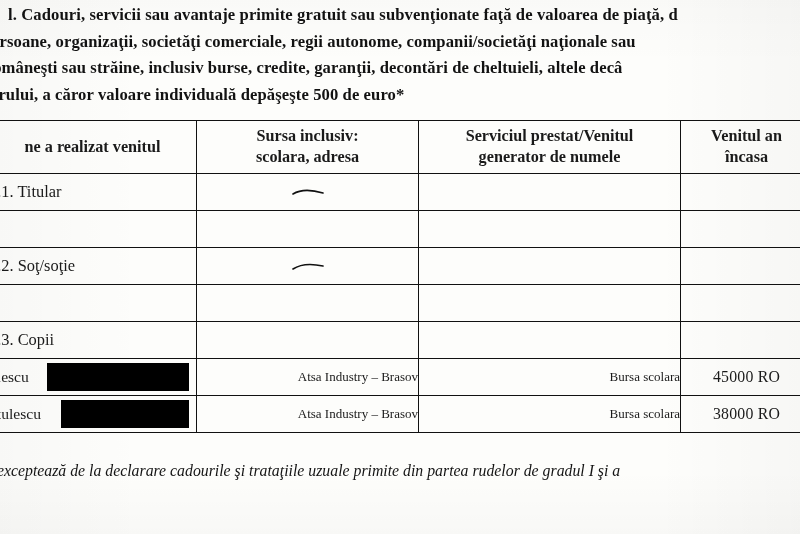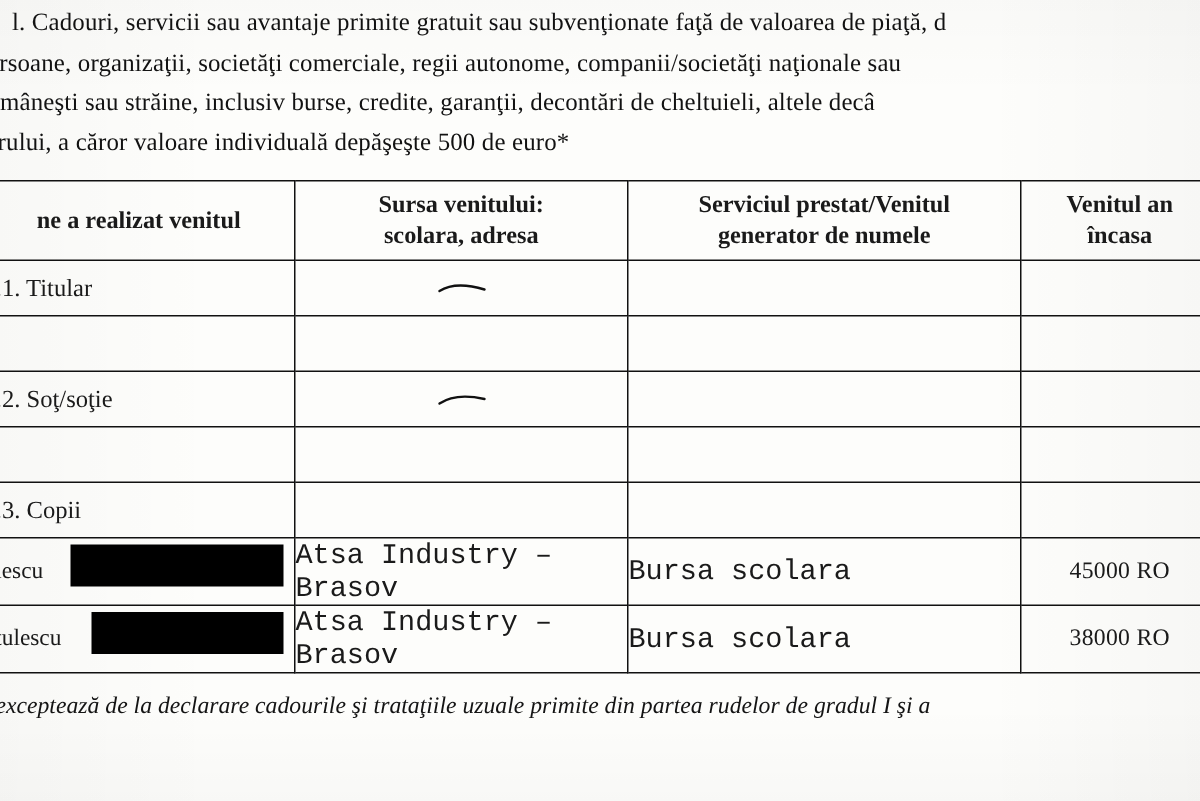--- a/index.html
+++ b/index.html
@@ -34,21 +34,21 @@
   .intro {
     position: absolute;
     top: 2px;
     left: 0;
     width: 800px;
     padding: 0;
   }
   .intro p {
     margin: 0;
     font-family: "Liberation Serif", serif;
-    font-weight: 400;
+    font-weight: 700;
     font-size: 16.6px;
     line-height: 26.5px;
     letter-spacing: 0.1px;
     white-space: nowrap;
     color: #121212;
   }
   .intro .l1 { padding-left: 8px; }
   .intro .l2 { padding-left: -8px; margin-left: -8px; }
   .intro .l3 { margin-left: -14px; }
   .intro .l4 { margin-left: -10px; }
@@ -88,24 +88,23 @@
 
   .rowlabel {
     height: 36px;
     font-size: 16.4px;
     font-weight: 400;
     padding-left: 30px;
   }
   .blankrow td { height: 36px; }
 
   .cellc {
-    text-align: left;
-    font-size: 19px;
+    text-align: right;
+    font-size: 13px;
     height: 36px;
-    font-family: Liberation Mono, monospace;
   }
 
   
   .dash {
     display: block;
     margin: 0 auto;
     width: 34px;
     height: 10px;
   }
   .dash svg { display: block; }
@@ -170,21 +169,21 @@
           <col class="c2">
           <col class="c3">
           <col class="c4">
       </colgroup>
       <thead>
         <tr>
           <th class="hdr">
             <span class="ln">ne a realizat venitul</span>
           </th>
           <th class="hdr">
-            <span class="ln">Sursa venitului:</span>
+            <span class="ln">Sursa inclusiv:</span>
             <span class="ln">scolara, adresa</span>
           </th>
           <th class="hdr">
             <span class="ln">Serviciul prestat/Venitul</span>
             <span class="ln">generator de numele</span>
           </th>
           <th class="hdr">
             <span class="ln">Venitul an</span>
             <span class="ln">încasa</span>
           </th>

